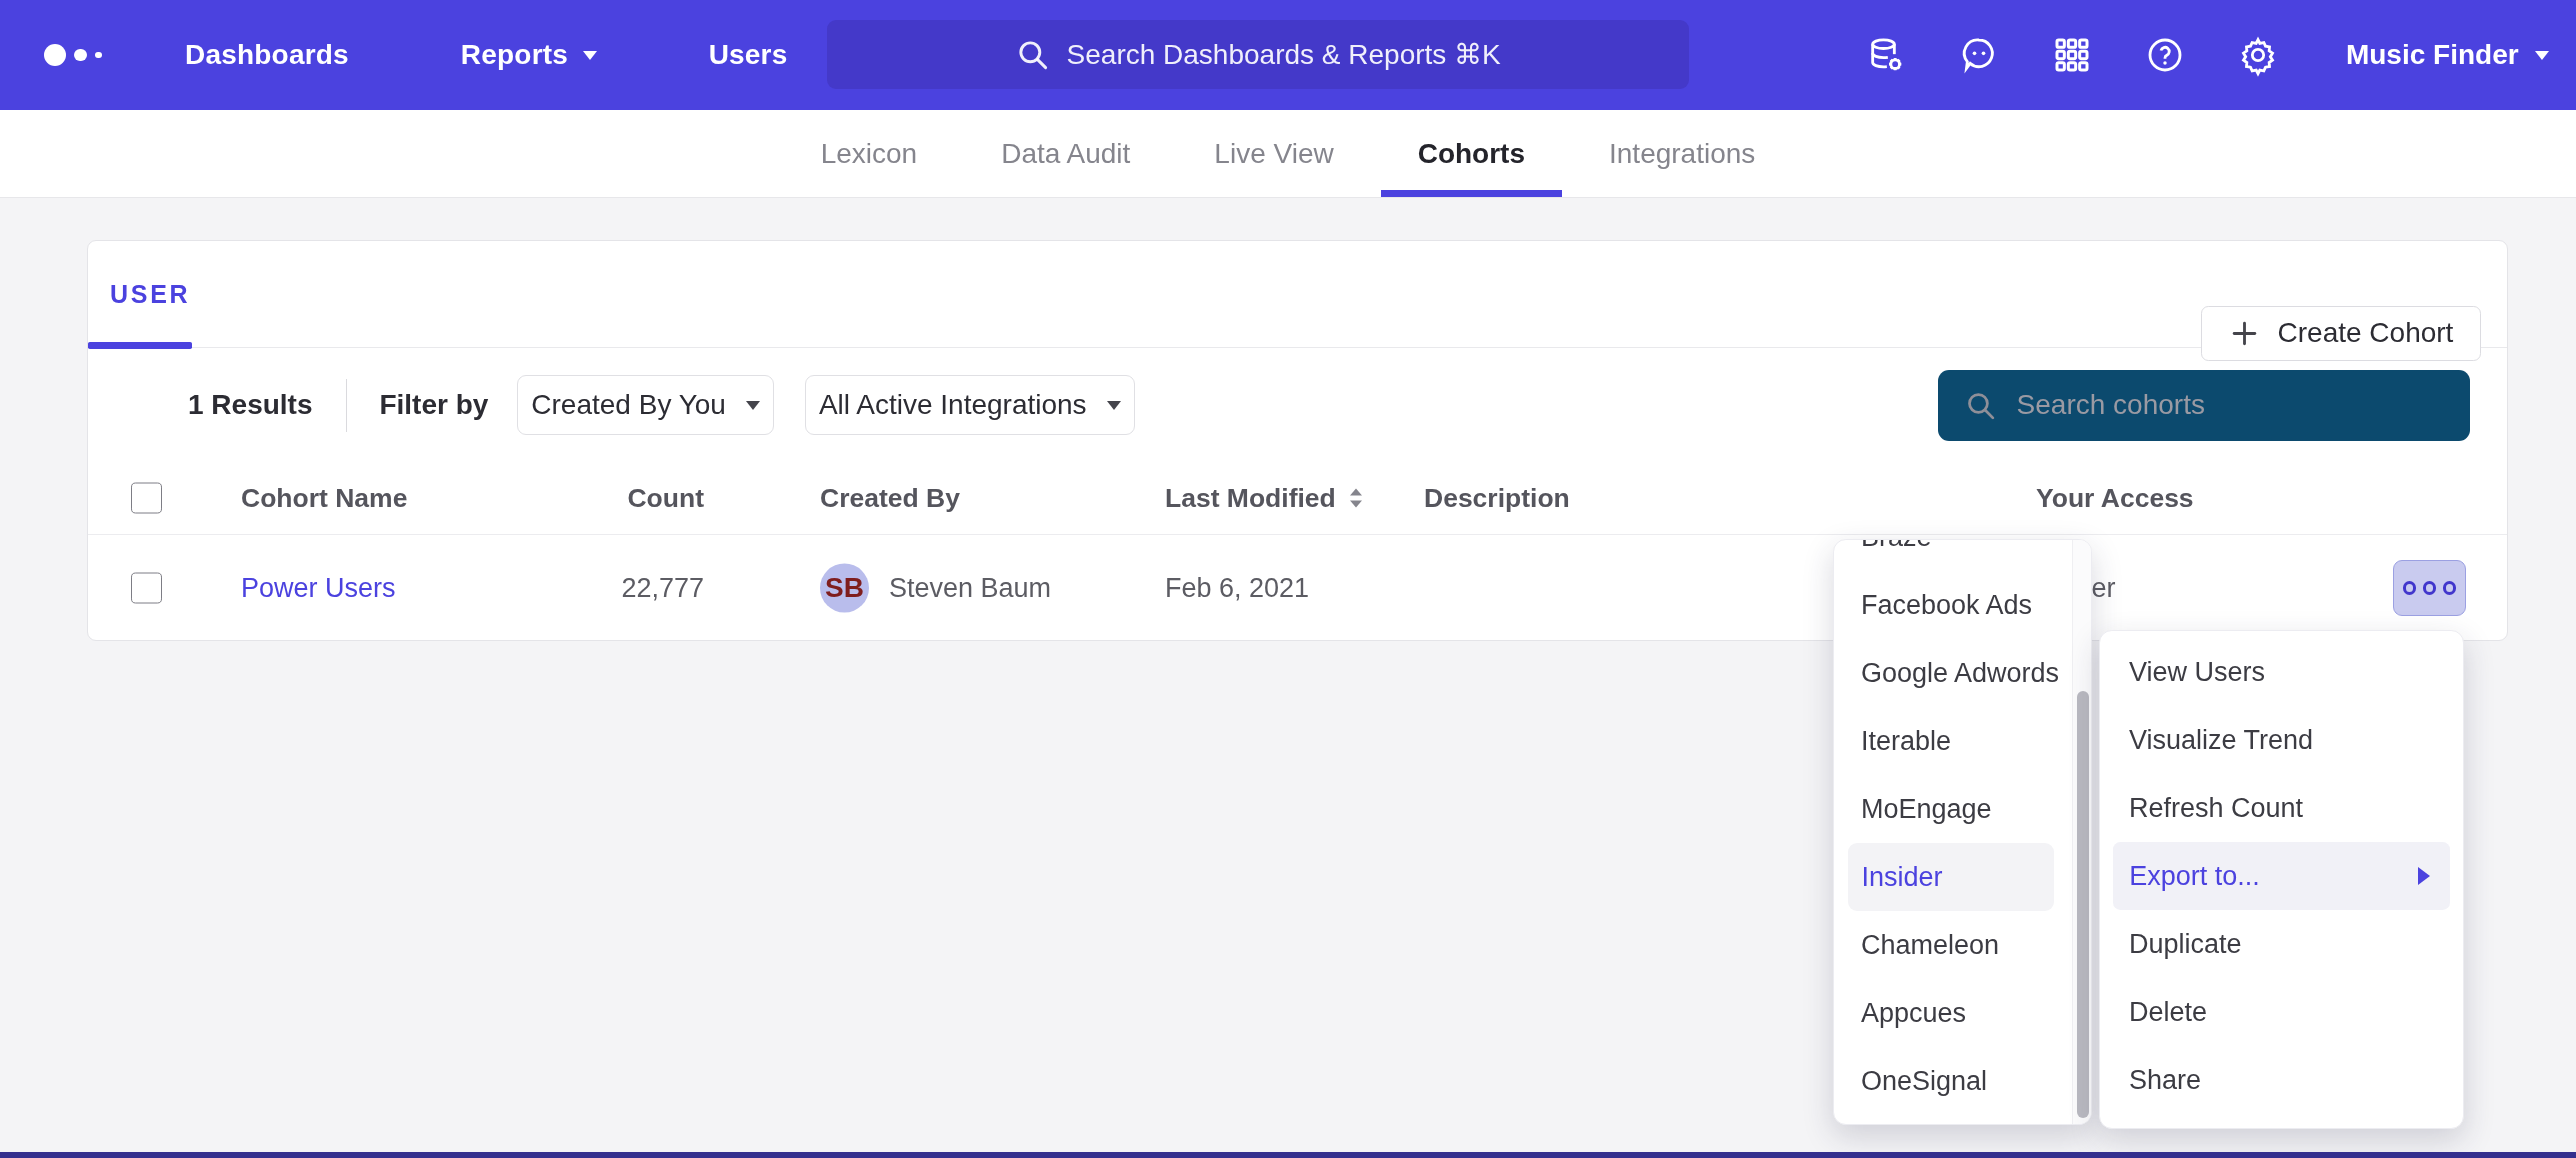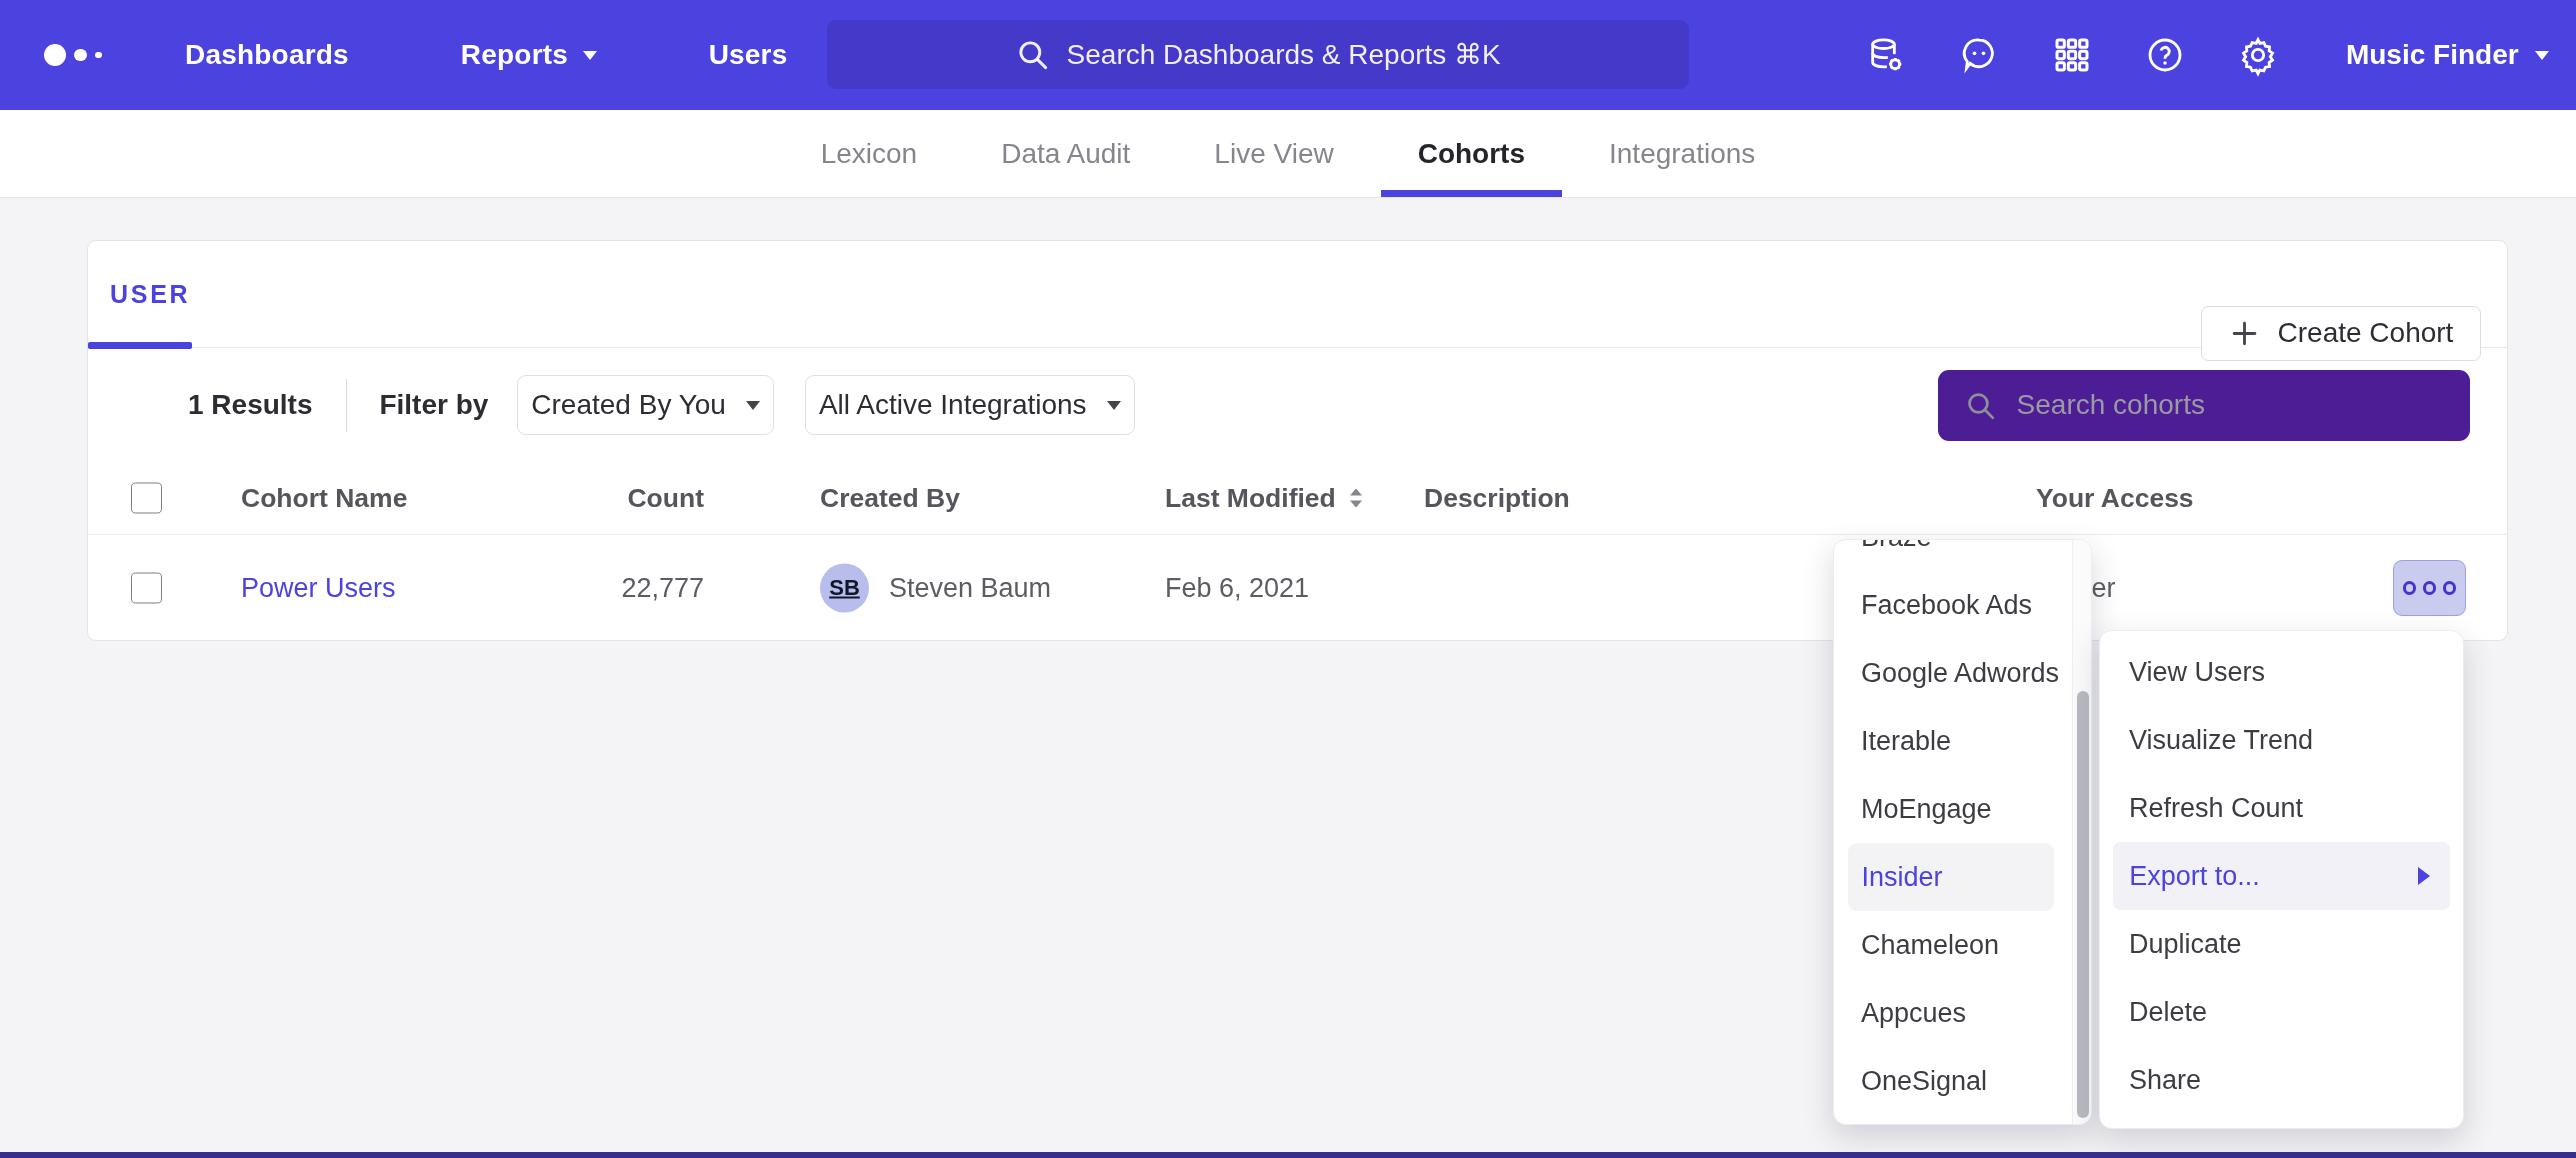--- a/index.html
+++ b/index.html
@@ -70,21 +70,21 @@
   .vdivider { width:0.9px; height:53px; background:#dadade; margin:0 33px; }
   .filter-by { font-size:28px; font-weight:600; color:#2c2c33; margin-right:29px; }
   .filter-btn {
     height:60px; border:0.9px solid #e0e0e4; border-radius:9px; background:#fff;
     display:flex; align-items:center; gap:20px; padding:0 13px; margin-right:31px;
     font-size:28px; font-weight:400; color:#2c2c33; cursor:pointer;
   }
   .filter-btn .caret-down { color:#44444b; }
   .cohort-search {
     margin-left:auto; margin-right:37px; width:532px; height:71px;
-    background:#4c1d95; border-radius:11px; display:flex; align-items:center; gap:20px;
+    background:#0c4a6e; border-radius:11px; display:flex; align-items:center; gap:20px;
     padding:0 25.6px; color:#8f8f98; cursor:text;
   }
   .cohort-search .ph { font-size:28px; color:#9a9aa3; }
 
   
   .thead { height:73px; position:relative; border-bottom:0.9px solid #ececef; }
   .trow  { height:105px; position:relative; }
   .cell { position:absolute; top:50%; transform:translateY(-50%); font-size:27px; white-space:nowrap; }
   .hcell { color:#55555d; font-weight:600; font-size:26.5px; }
   .checkbox {
@@ -98,22 +98,22 @@
   .c-desc { left:1336px; }
   .c-access { left:1948px; }
   .sort-icon { display:inline-flex; flex-direction:column; gap:4.6px; }
   .sort-icon .up { width:0;height:0;border-left:6.4px solid transparent;border-right:6.4px solid transparent;border-bottom:7.3px solid #85858d; }
   .sort-icon .dn { width:0;height:0;border-left:6.4px solid transparent;border-right:6.4px solid transparent;border-top:7.3px solid #85858d; }
 
   .cohort-link { color:#4b42df; font-weight:500; cursor:pointer; }
   .muted { color:#5c5c63; }
   .created-cell { left:732px; display:flex; align-items:center; gap:20px; }
   .avatar {
-    width:49px; height:49px; border-radius:50%; background:#b9bdec; color:#0f172a;
-    display:flex; align-items:center; justify-content:center; font-size:22px; font-weight:700;text-decoration:underline;
+    width:49px; height:49px; border-radius:50%; background:#b9bdec; color:#7f1d1d;
+    display:flex; align-items:center; justify-content:center; font-size:28px; font-weight:700;
   }
   .actions-btn {
     position:absolute; left:2305px; top:25px; width:73px; height:56px;
     background:#c9cbef; border:1.8px solid #9ba0e2; border-radius:9px;
     display:flex; align-items:center; justify-content:center; gap:6.4px; cursor:pointer;
   }
   .actions-btn .ring { width:13.7px; height:13.7px; border:3.7px solid #4136cc; border-radius:50%; }
 
   
   .menu {

